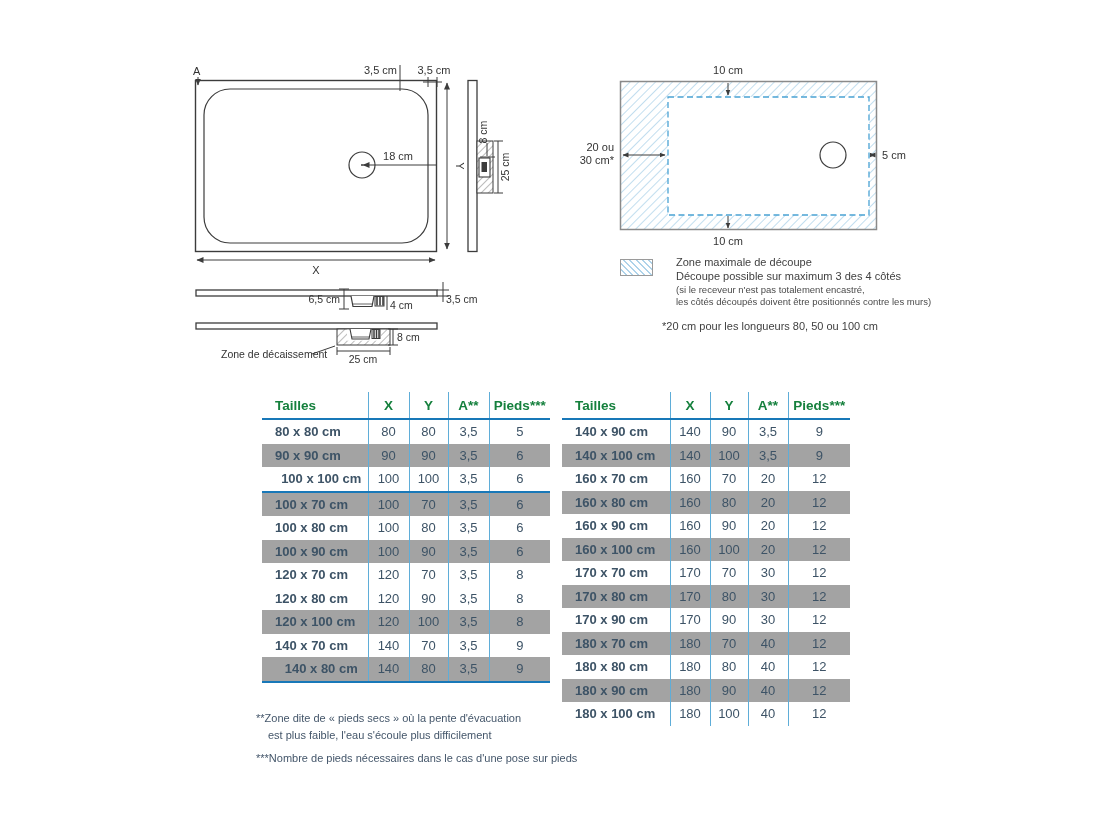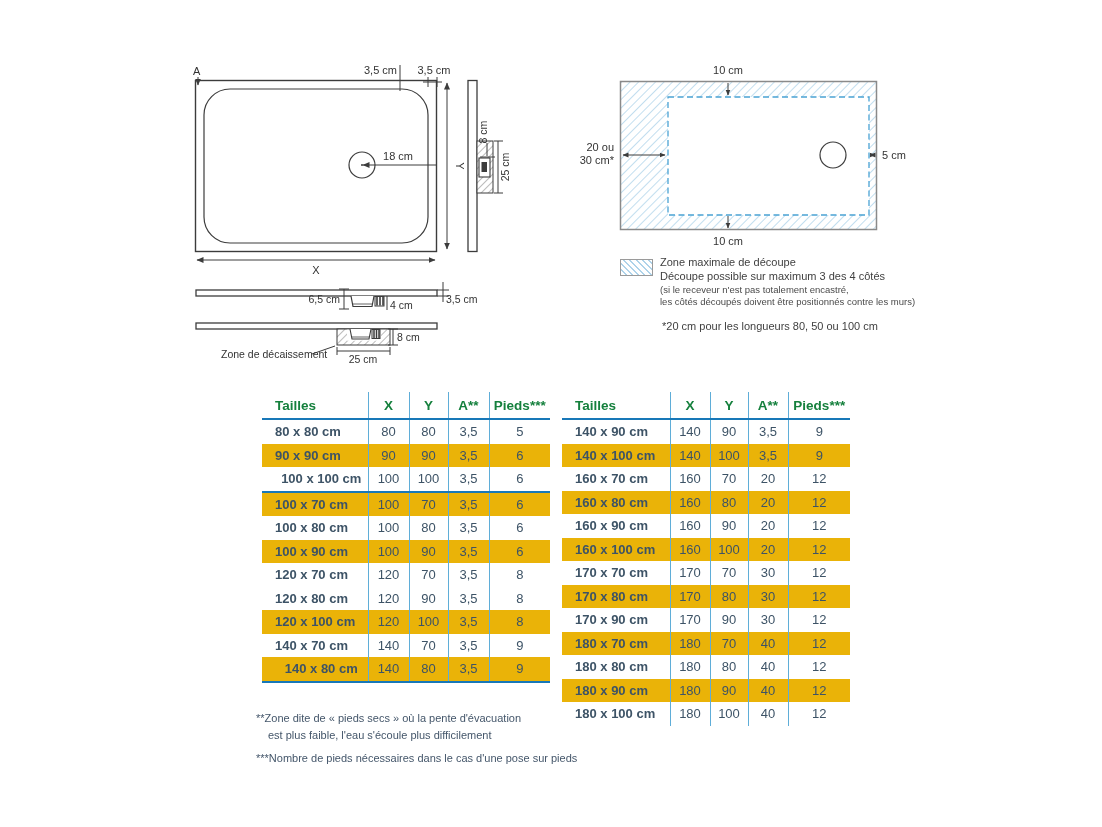--- a/index.html
+++ b/index.html
@@ -9,35 +9,35 @@
 
   
   svg text{font-family:"Liberation Sans",sans-serif;fill:#333;font-size:11px;}
   svg text.sm{font-size:10.5px;}
 
   
   .legend{left:620px;top:256px;width:340px;color:#3f3f3f;}
   .legend-swatch{position:absolute;left:0;top:3px;width:33px;height:17px;
     border:1px solid #9a9a9a;box-sizing:border-box;
     background:repeating-linear-gradient(45deg,#fff 0 3px,#aed3ea 3px 4.4px);}
-  .legend-text{margin-left:40px;font-size:11px;line-height:1.25;}
+  .legend-text{margin-left:56px;font-size:11px;line-height:1.25;}
   .legend-text .small{font-size:9.5px;line-height:1.3;color:#4a4a4a;}
   .legend-note{margin-left:42px;margin-top:12px;font-size:11px;}
 
   
   table.spec{position:absolute;top:392px;border-collapse:collapse;table-layout:fixed;width:288px;}
   table.spec.left{left:262px;}
   table.spec.right{left:562px;}
   table.spec th{color:#15803d;font-size:13.5px;font-weight:bold;height:26px;
     text-align:center;padding:0;border-bottom:2px solid #1878b8;}
   table.spec th:first-child{text-align:left;padding-left:13px;}
   table.spec td{color:#3d5366;font-size:13px;height:23.5px;text-align:center;padding:0;}
   table.spec td:first-child{text-align:left;padding-left:13px;font-weight:bold;}
   table.spec th:not(:last-child),table.spec td:not(:last-child){border-right:1.5px solid #5fadd8;}
-  table.spec tr.alt{background:#eab308;padding-left:16px;}
+  table.spec tr.alt{background:#a3a3a3;padding-left:16px;}
   table.spec tr.sep td{border-bottom:2px solid #1878b8;text-align:center;}
 
   
   .footnotes{left:256px;top:710px;width:340px;color:#44566a;font-size:11px;line-height:1.5;}
   .footnotes .indent{padding-left:12px;}
   .footnotes .fn2{margin-top:7px;}
 </style>
 </head>
 <body>
 

